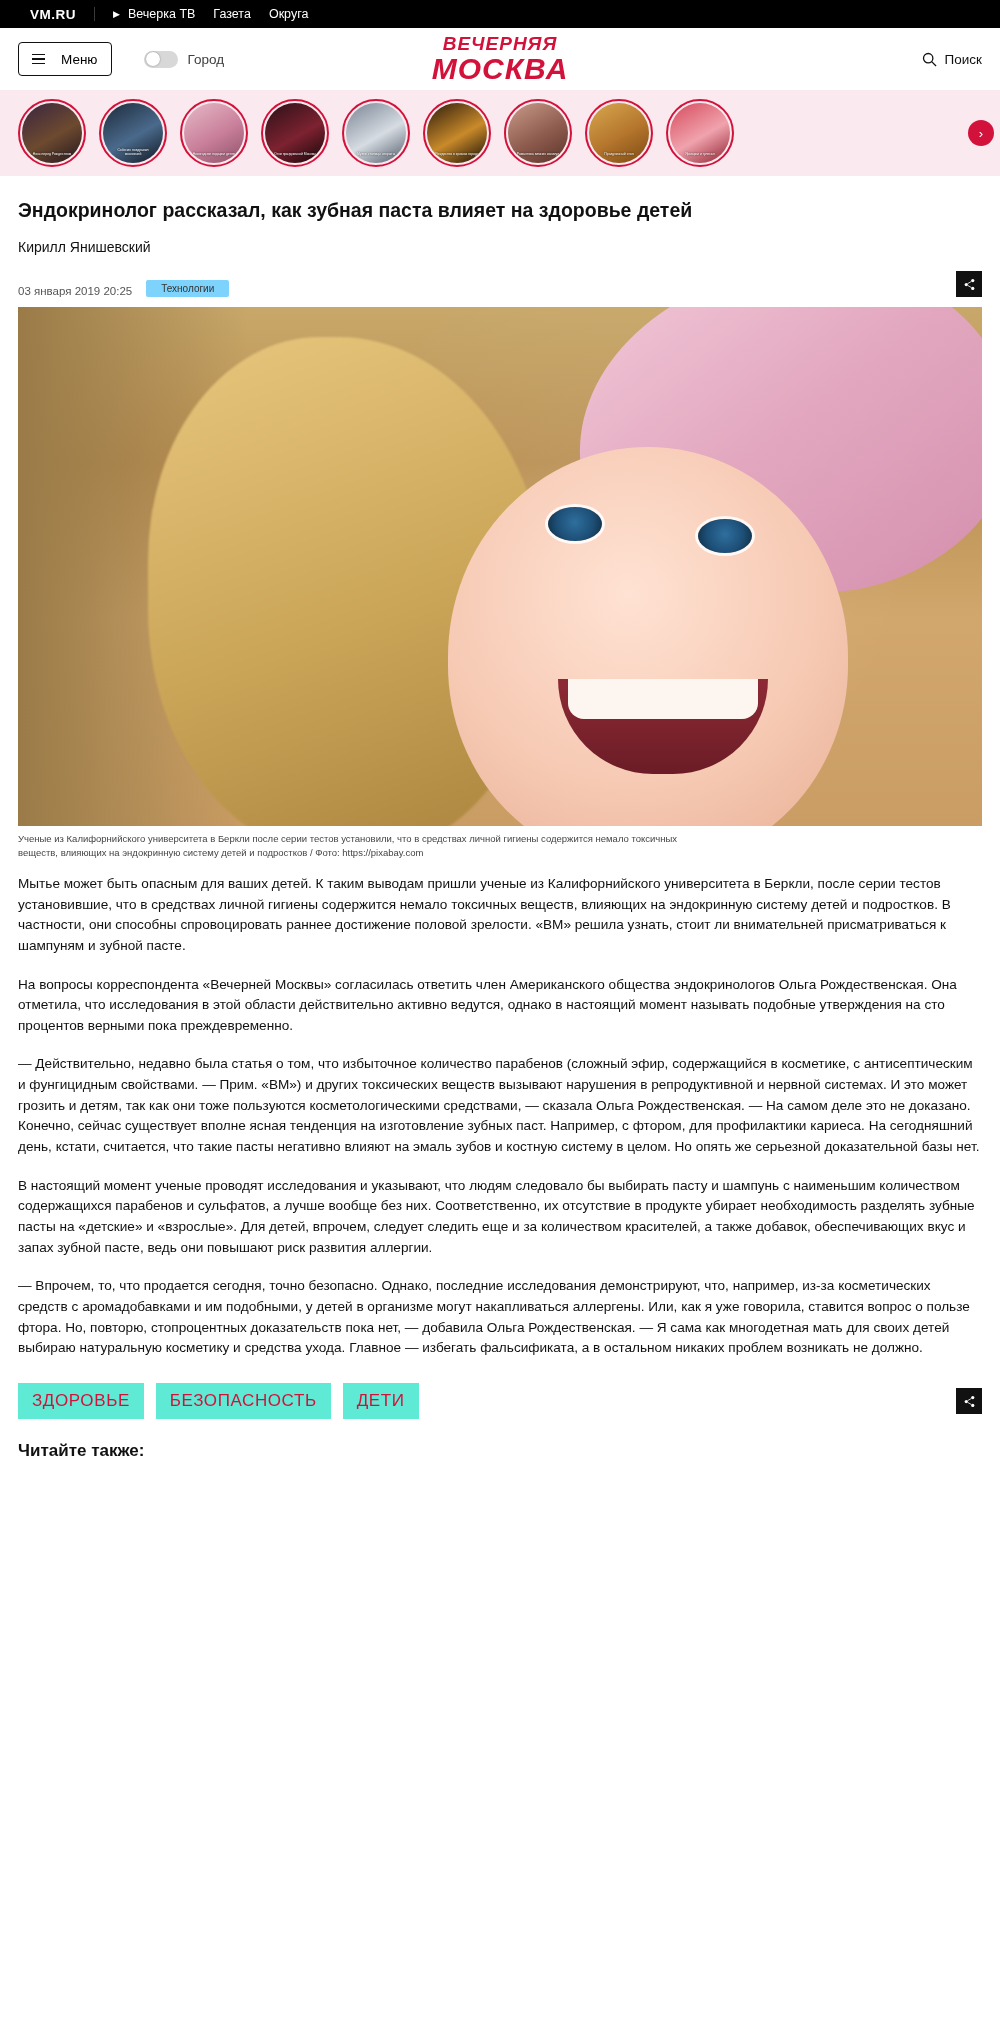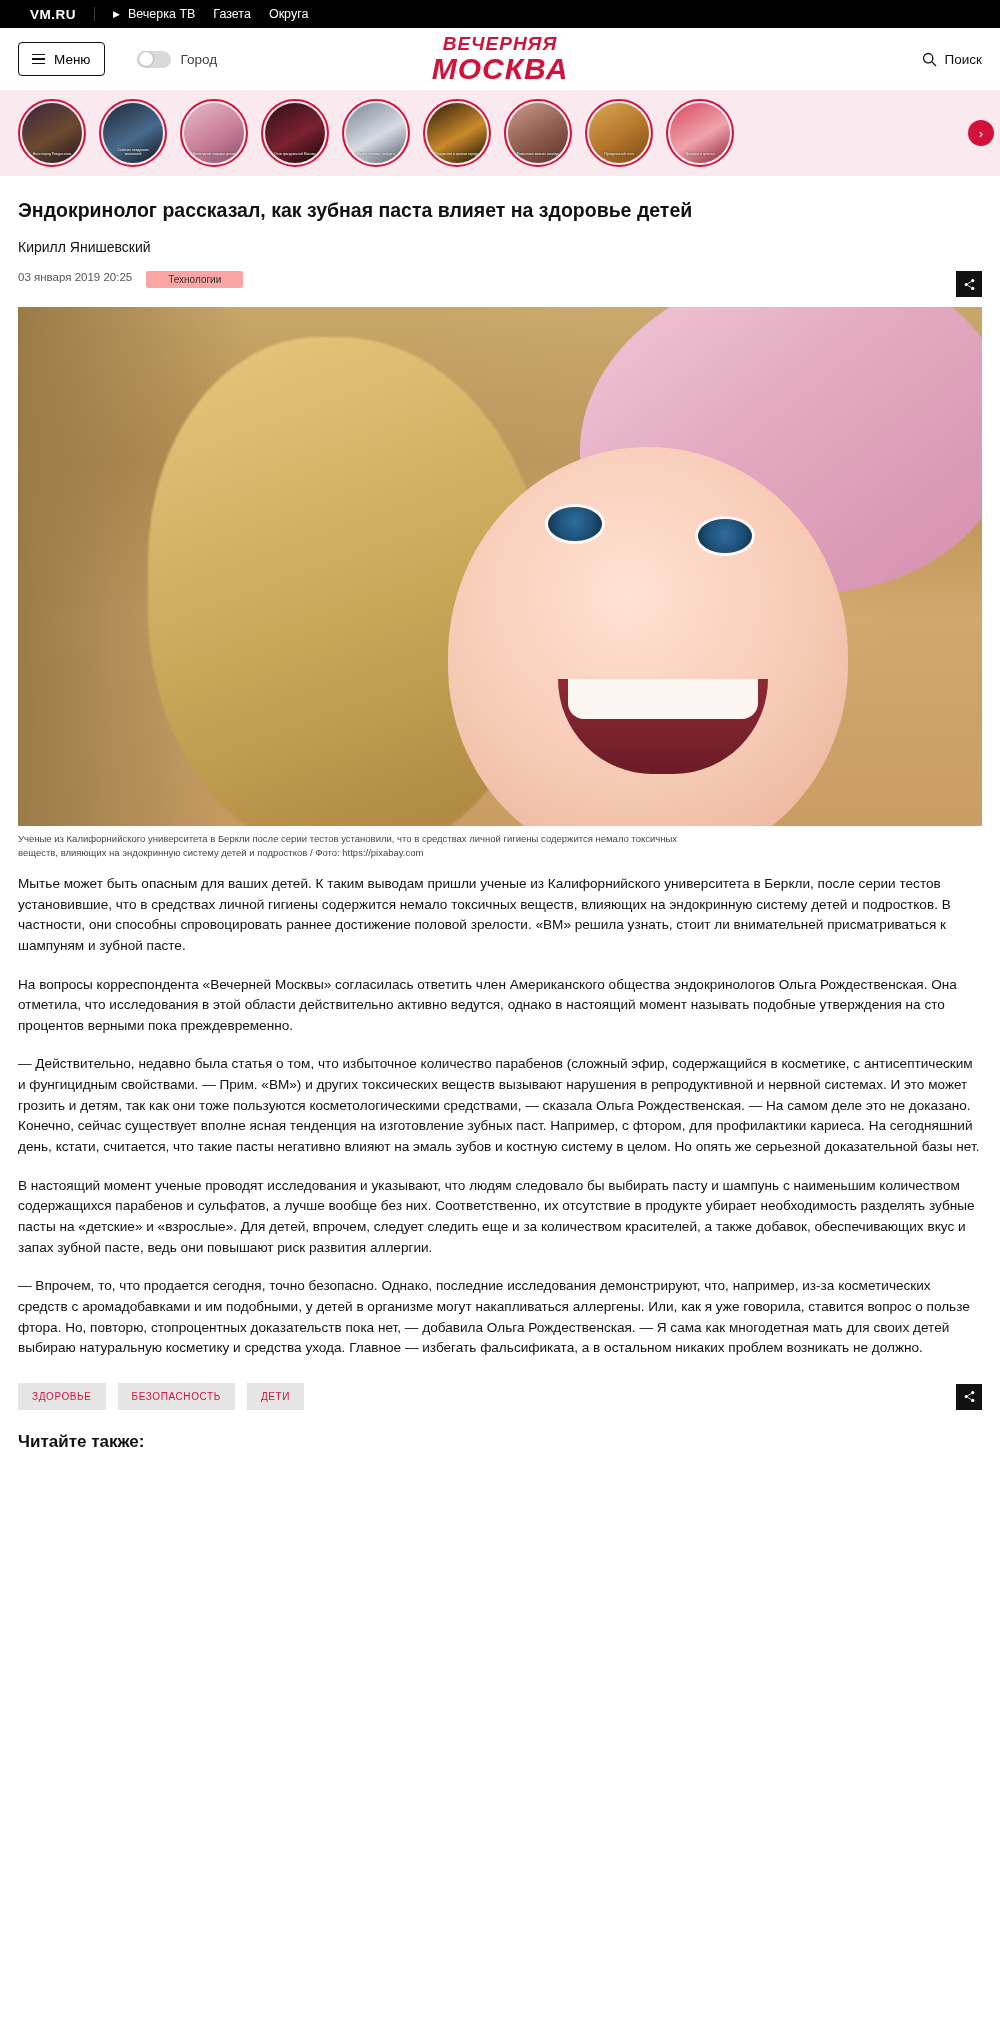--- a/index.html
+++ b/index.html
@@ -46,21 +46,21 @@
     padding: 0 18px;
     position: relative;
     background: #fff;
   }
   .menu-btn {
     border: 1.5px solid #111;
     border-radius: 4px;
     height: 30px;
     display: flex;
     align-items: center;
-    gap: 9px;
+    gap: 16px;
     padding: 16px 13px;
     font-size: 13.5px;
     background: #fff;
     cursor: pointer;
   }
   .burger { display: inline-flex; flex-direction: column; gap: 3px; }
   .burger i { display: block; width: 13px; height: 1.6px; background: #111; }
 
   .city-toggle-wrap {
     display: flex; align-items: center; gap: 10px; margin-left: 32px;
@@ -135,27 +135,27 @@
   
   .content { padding: 0 18px; }
   .article-title {
     font-size: 19.5px; font-weight: bold; color: #111;
     margin: 22px 0 0 0; line-height: 1.3;
   }
   .author {
     font-size: 14px; color: #111; margin: 16px 0 0 0;
   }
   .meta-row {
-    display: flex; align-items: flex-start; gap: 14px;
+    display: flex; align-items: flex-end; gap: 14px;
     margin: 16px 0 10px 0;
   }
   .meta-date { font-size: 11.5px; color: #555; }
   .meta-rubric {
-    font-size: 10px; color: #333; background: #fca5a5;
-    padding: 3px 22px; border-radius: 2px;
+    font-size: 10px; color: #333; background: #7dd3fc;
+    padding: 3px 15px; border-radius: 2px;
   }
   .share-btn {
     margin-left: auto;
     width: 26px; height: 26px; background: #111;
     display: flex; align-items: center; justify-content: center;
     cursor: pointer;
   }
 
   .hero {
     width: 964px; height: 519px;
@@ -212,22 +212,22 @@
   .para {
     font-size: 13.6px; line-height: 1.52; color: #111;
     margin: 12px 0 18px 0; text-align: left;
   }
 
   .tags-row {
     display: flex; align-items: center; gap: 12px;
     margin: 24px 0 0 0;
   }
   .tag {
-    background: #e5e5e5; color: #d3123b;
-    font-size: 10px; letter-spacing: .6px;
+    background: #5eead4; color: #d3123b;
+    font-size: 17px; letter-spacing: .6px;
     padding: 8px 14px; cursor: pointer;
   }
   .tags-row .share-btn { margin-left: auto; }
 
   .also-title {
     font-size: 17px; font-weight: bold; color: #111;
     margin: 22px 0 16px 0;
   }
   .also-link {
     display: block;

